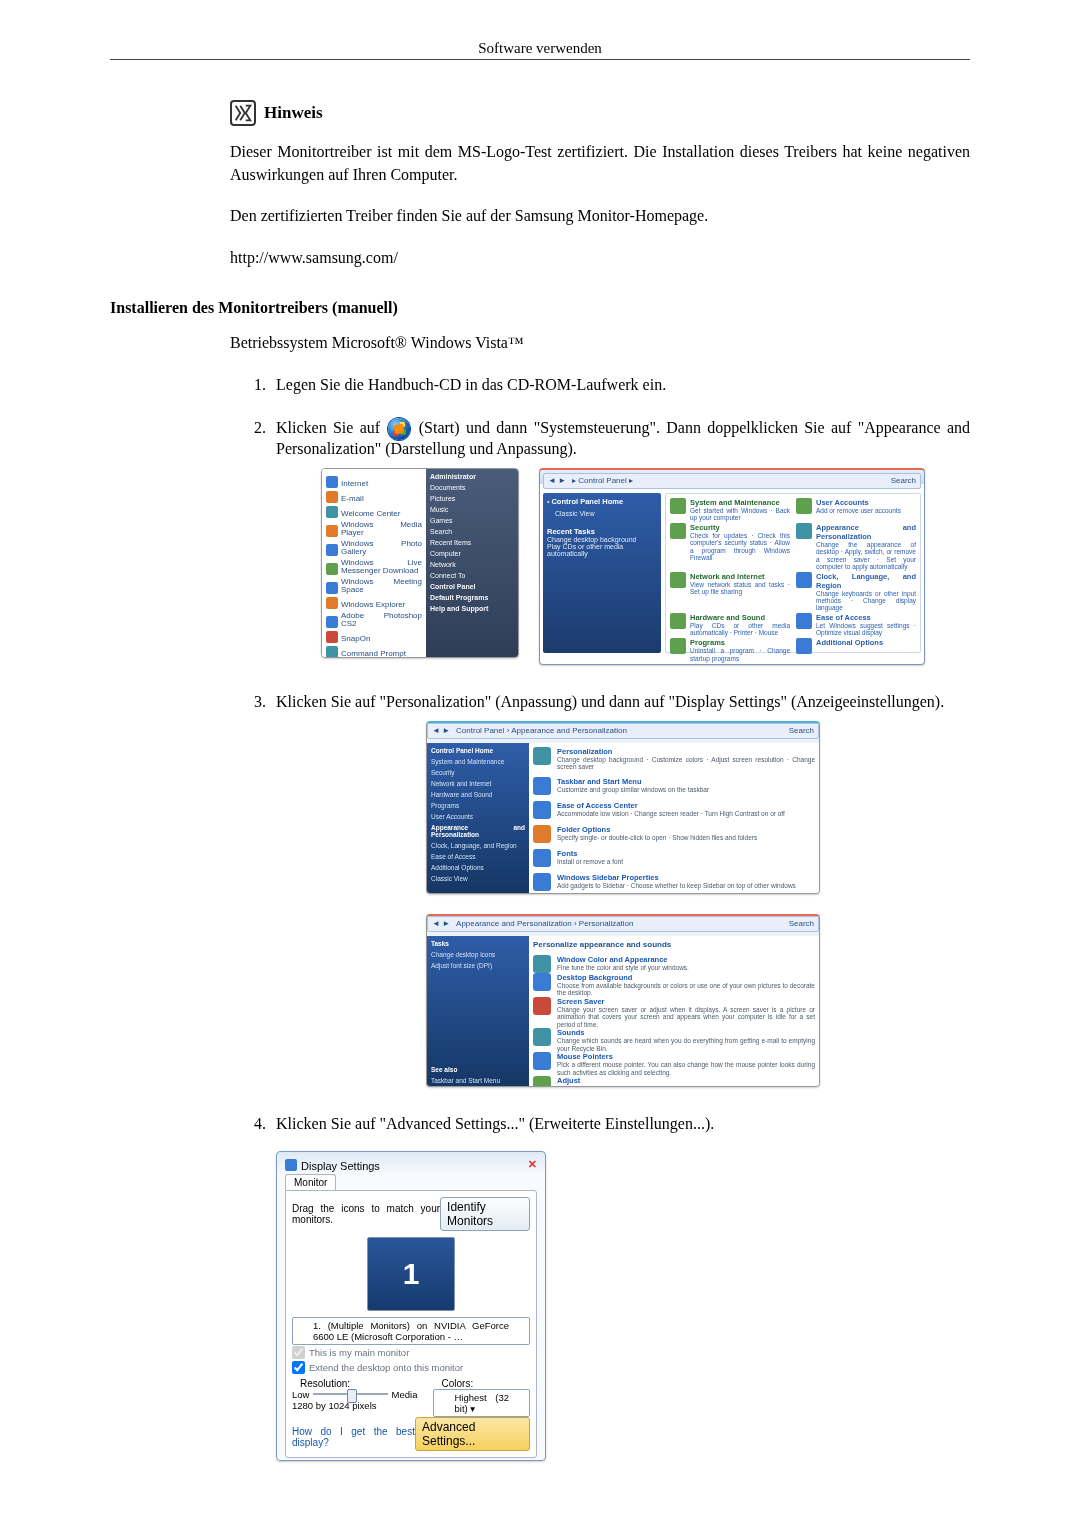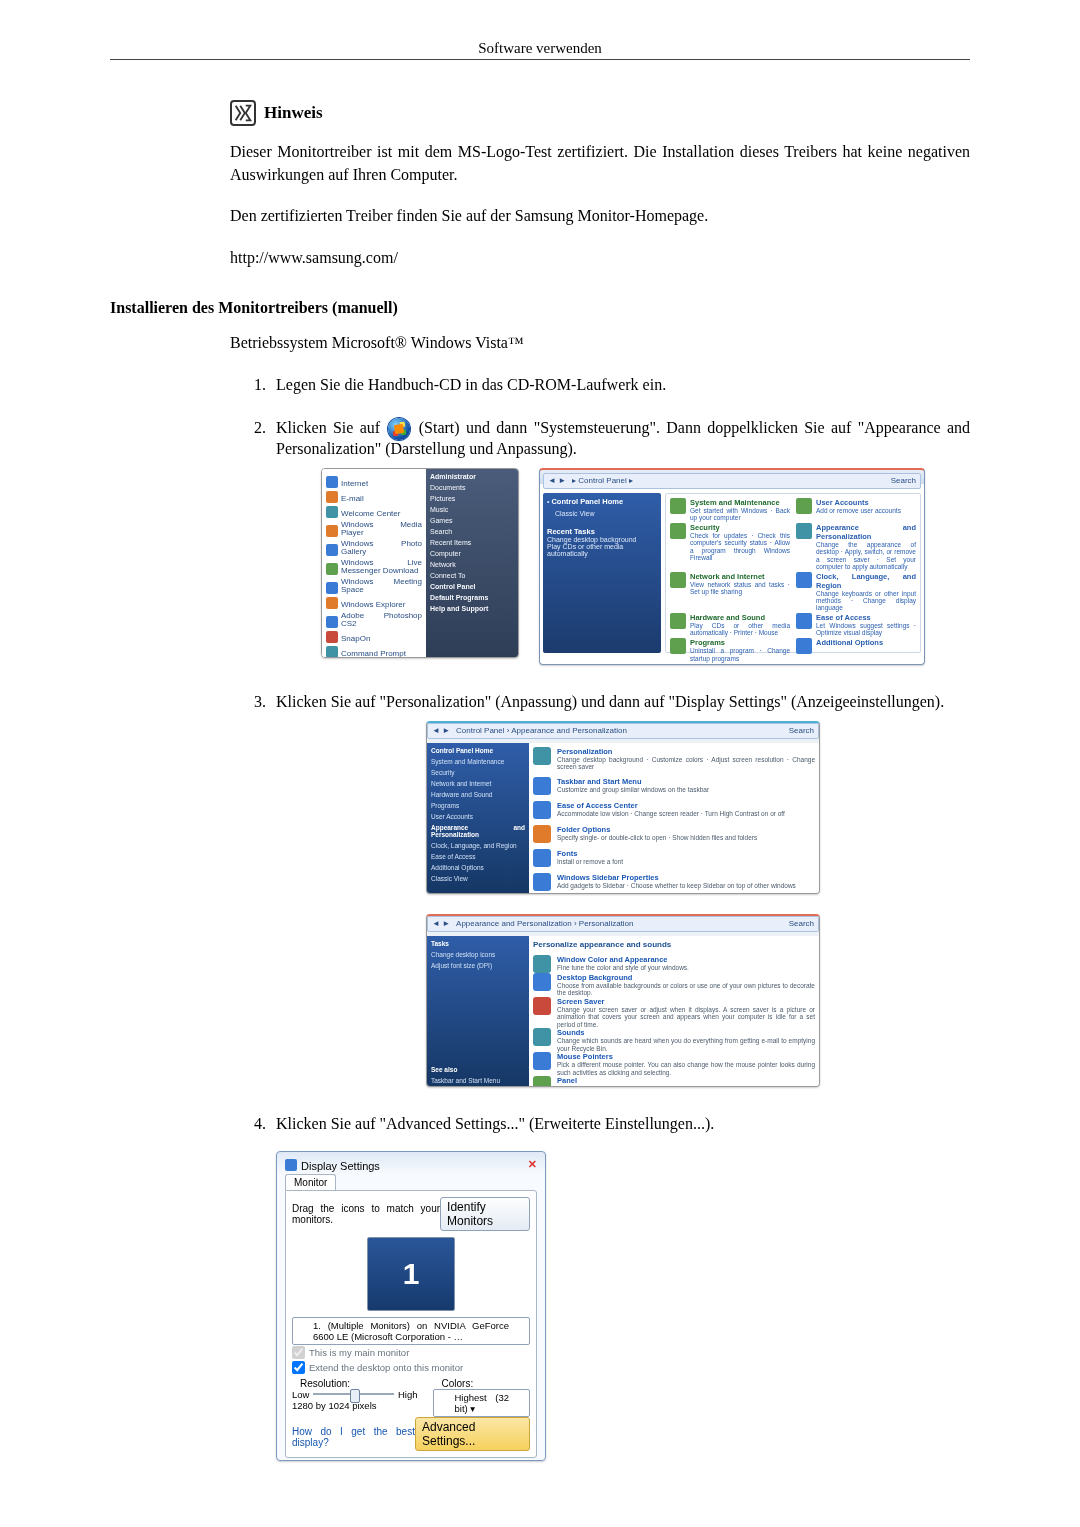--- a/index.html
+++ b/index.html
@@ -503,21 +503,21 @@
                     <div class="ap-entry">
                       <span class="ico c-blue"></span>
                       <div>
                         <div class="t">Mouse Pointers</div>
                         <div class="d">Pick a different mouse pointer. You can also change how the mouse pointer looks during such activities as clicking and selecting.</div>
                       </div>
                     </div>
                     <div class="ap-entry">
                       <span class="ico c-green"></span>
                       <div>
-                        <div class="t">Panel</div>
+                        <div class="t">Adjust</div>
                         <div class="d">Change the theme. Themes can change a wide range of visual and auditory elements at one time, including the appearance of menus, icons, backgrounds, screen savers, some computer sounds, and mouse pointers.</div>
                       </div>
                     </div>
                   </div>
               </div>
             </div>
           </div>
         </div>
       </li>
 
@@ -549,21 +549,21 @@
                   <span>Extend the desktop onto this monitor</span>
                 </label>
               <div style="display:flex;gap:16px;">
                 <div style="flex:1.3;">
                   <div class="ds-label">Resolution:</div>
                   <div class="ds-slider">
                     <span>Low</span>
                     <div class="ds-track">
                         <div class="ds-thumb"></div>
                       </div>
-                    <span>High</span>
+                    <span>Media</span>
                   </div>
                   <div class="ds-foot">1280 by 1024 pixels</div>
                 </div>
                 <div style="flex:1;">
                   <div class="ds-label">Colors:</div>
                   <div class="ds-select"><span>Highest (32 bit)</span> ▾</div>
                 </div>
               </div>
               <div class="ds-row" style="margin-top:auto;">
                 <span class="ds-link">How do I get the best display?</span>

